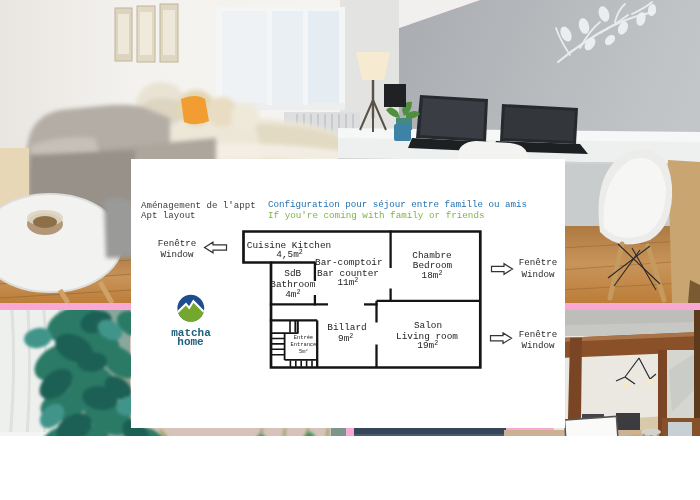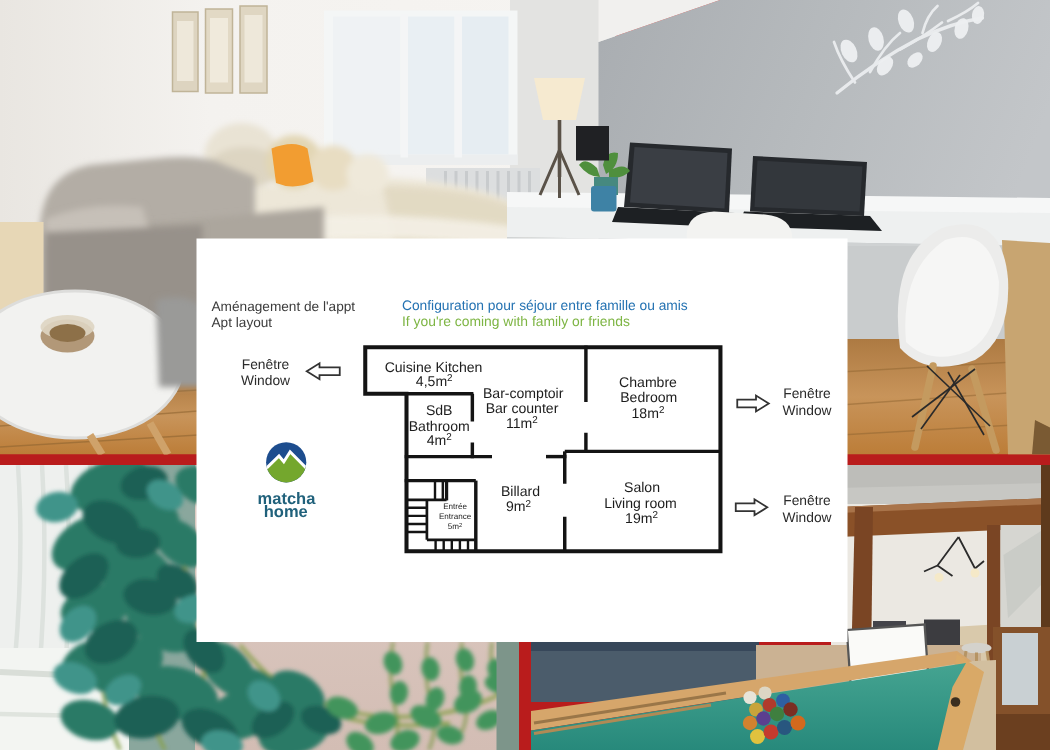--- a/index.html
+++ b/index.html
@@ -1,16 +1,16 @@
 <!DOCTYPE html>
 <html><head>
 <meta charset="utf-8">
 <style>
 html,body{margin:0;padding:0;background:#fff}
-#page{position:relative;width:700px;height:500px;background:#b91c1c;overflow:hidden;font-family:Liberation Sans, sans-serif}
+#page{position:relative;width:700px;height:436px;background:#f9a8d4;overflow:hidden;font-family:Liberation Mono, monospace}
 .abs{position:absolute}
 </style>
 </head>
 <body>
 <div id="page">
 
 <svg class="abs" style="left:0;top:0" width="700" height="303" viewBox="0 0 700 303">
   <defs>
     <linearGradient id="wallL" x1="0" y1="0" x2="1" y2="0">
       <stop offset="0" stop-color="#e9e6e1"></stop>

